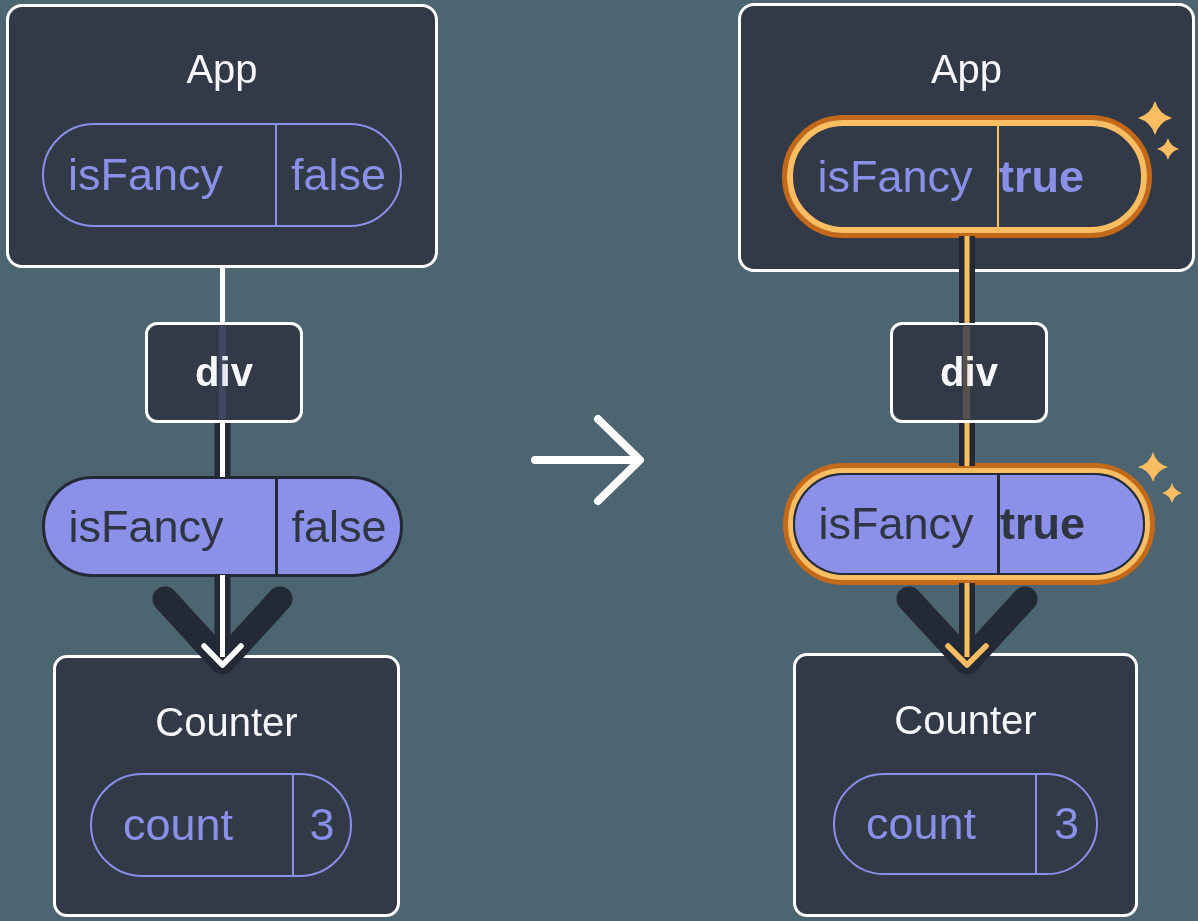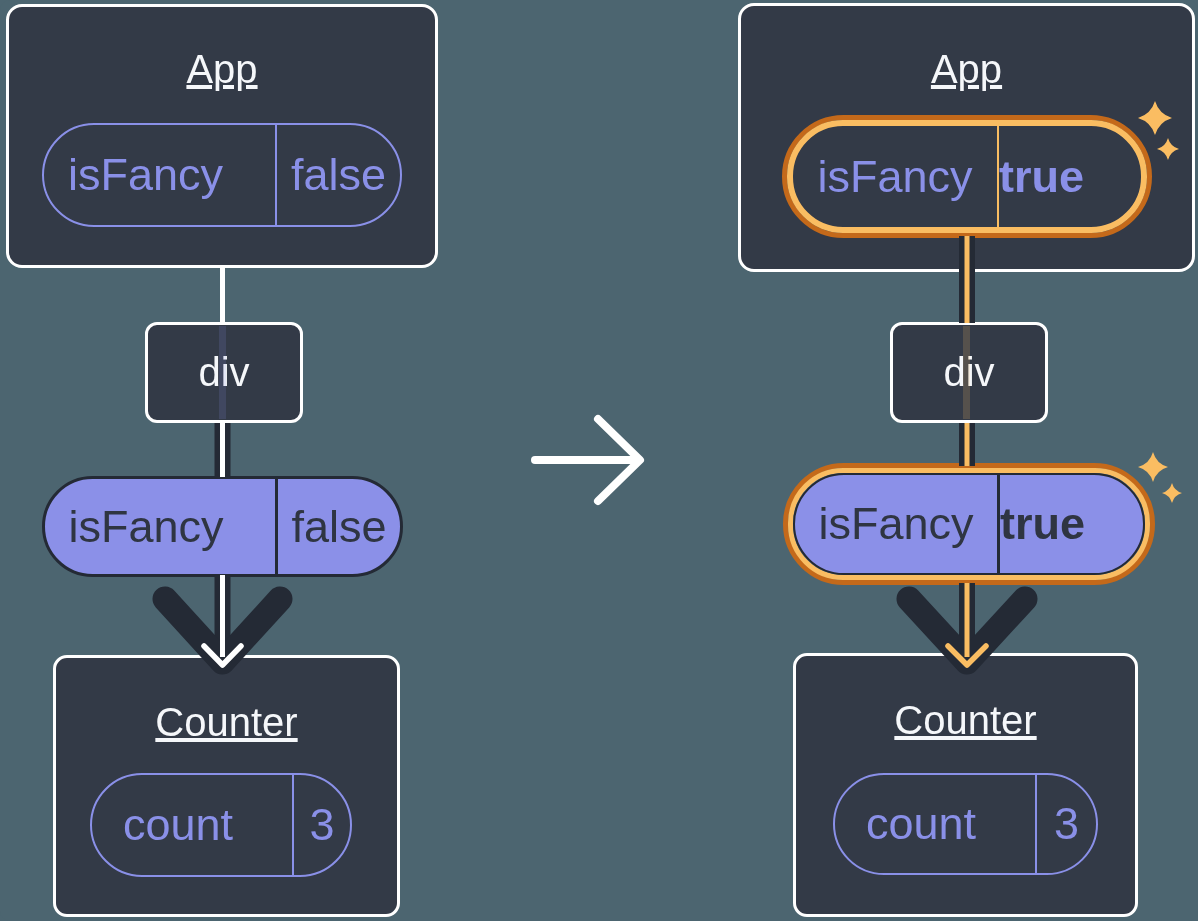--- a/index.html
+++ b/index.html
@@ -21,27 +21,27 @@
   .div-left{left:145px;top:322px;}
   .div-right{left:890px;top:322px;}
   .counter-left{left:53px;top:655px;width:347px;height:262px;border-radius:14px;}
   .counter-right{left:793px;top:653px;width:345px;height:264px;border-radius:14px;}
   .stripe{position:absolute;width:7px;z-index:2;}
   .stripe-left{left:219px;top:326px;height:93px;background:rgba(138,144,232,0.16);}
   .stripe-right{left:963px;top:326px;height:93px;background:rgba(250,189,98,0.18);}
   
   .title{
     position:absolute;text-align:center;z-index:3;
-    color:var(--title-text,#F5F7FA);font-size:40px;font-weight:500;line-height:44px;text-decoration:underline;
+    color:var(--title-text,#F5F7FA);font-size:40px;font-weight:500;line-height:44px;
   }
   .t-app-left{left:6px;top:47px;width:432px;}
   .t-app-right{left:738px;top:47px;width:457px;}
   .t-counter-left{left:53px;top:700px;width:347px;}
   .t-counter-right{left:793px;top:698px;width:345px;}
-  .div-label{color:var(--title-text,#F5F7FA);font-size:40px;font-weight:400;}
+  .div-label{color:var(--title-text,#F5F7FA);font-size:40px;font-weight:700;}
   
   .pill{position:absolute;box-sizing:border-box;display:flex;z-index:3;font-size:45px;}
   .pill .cell{display:flex;align-items:center;justify-content:center;height:100%;box-sizing:border-box;}
   .pill .c2{flex:1;margin-left:28px;}
   .outline{border:2.5px solid var(--purple,#8A90E8);color:var(--purple,#8A90E8);}
   .outline .c2{border-left:2.5px solid var(--purple,#8A90E8);}
   .p-app-left{left:42px;top:123px;width:360px;height:104px;border-radius:52px;}
   .p-app-left .c1{flex:0 0 203px;}
   .solid{
     background:var(--purple-fill,#8B90E8);

